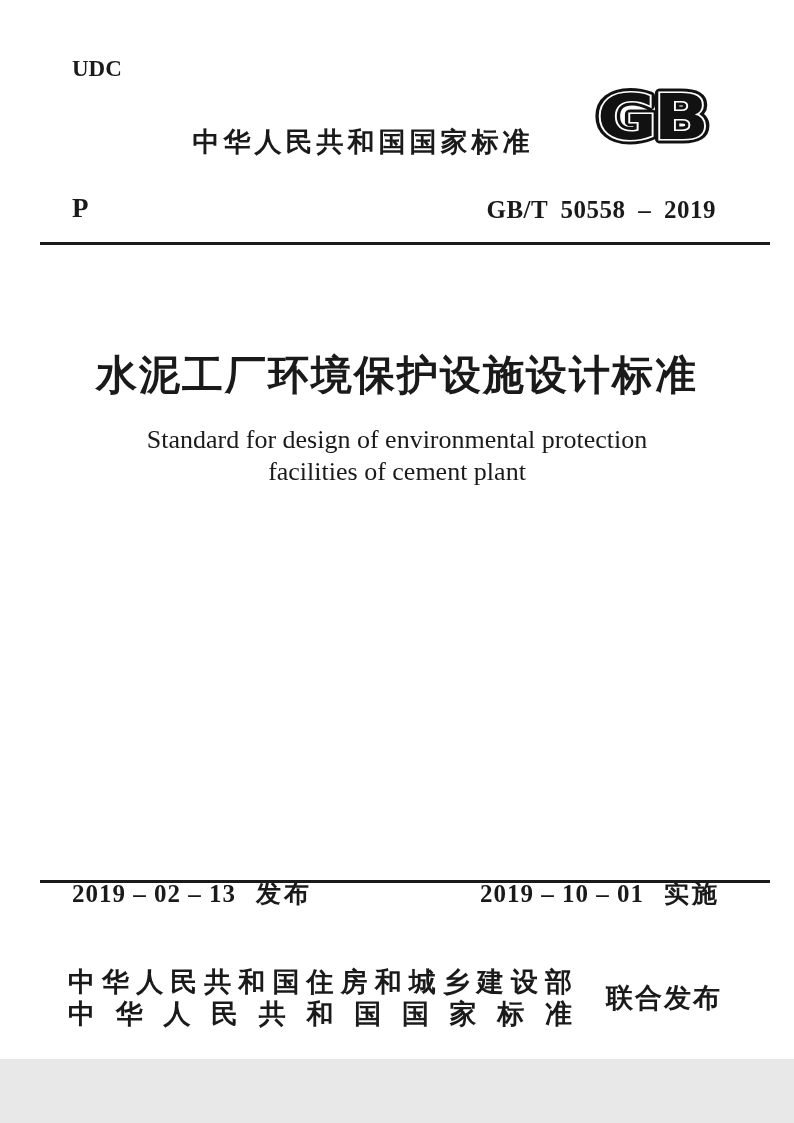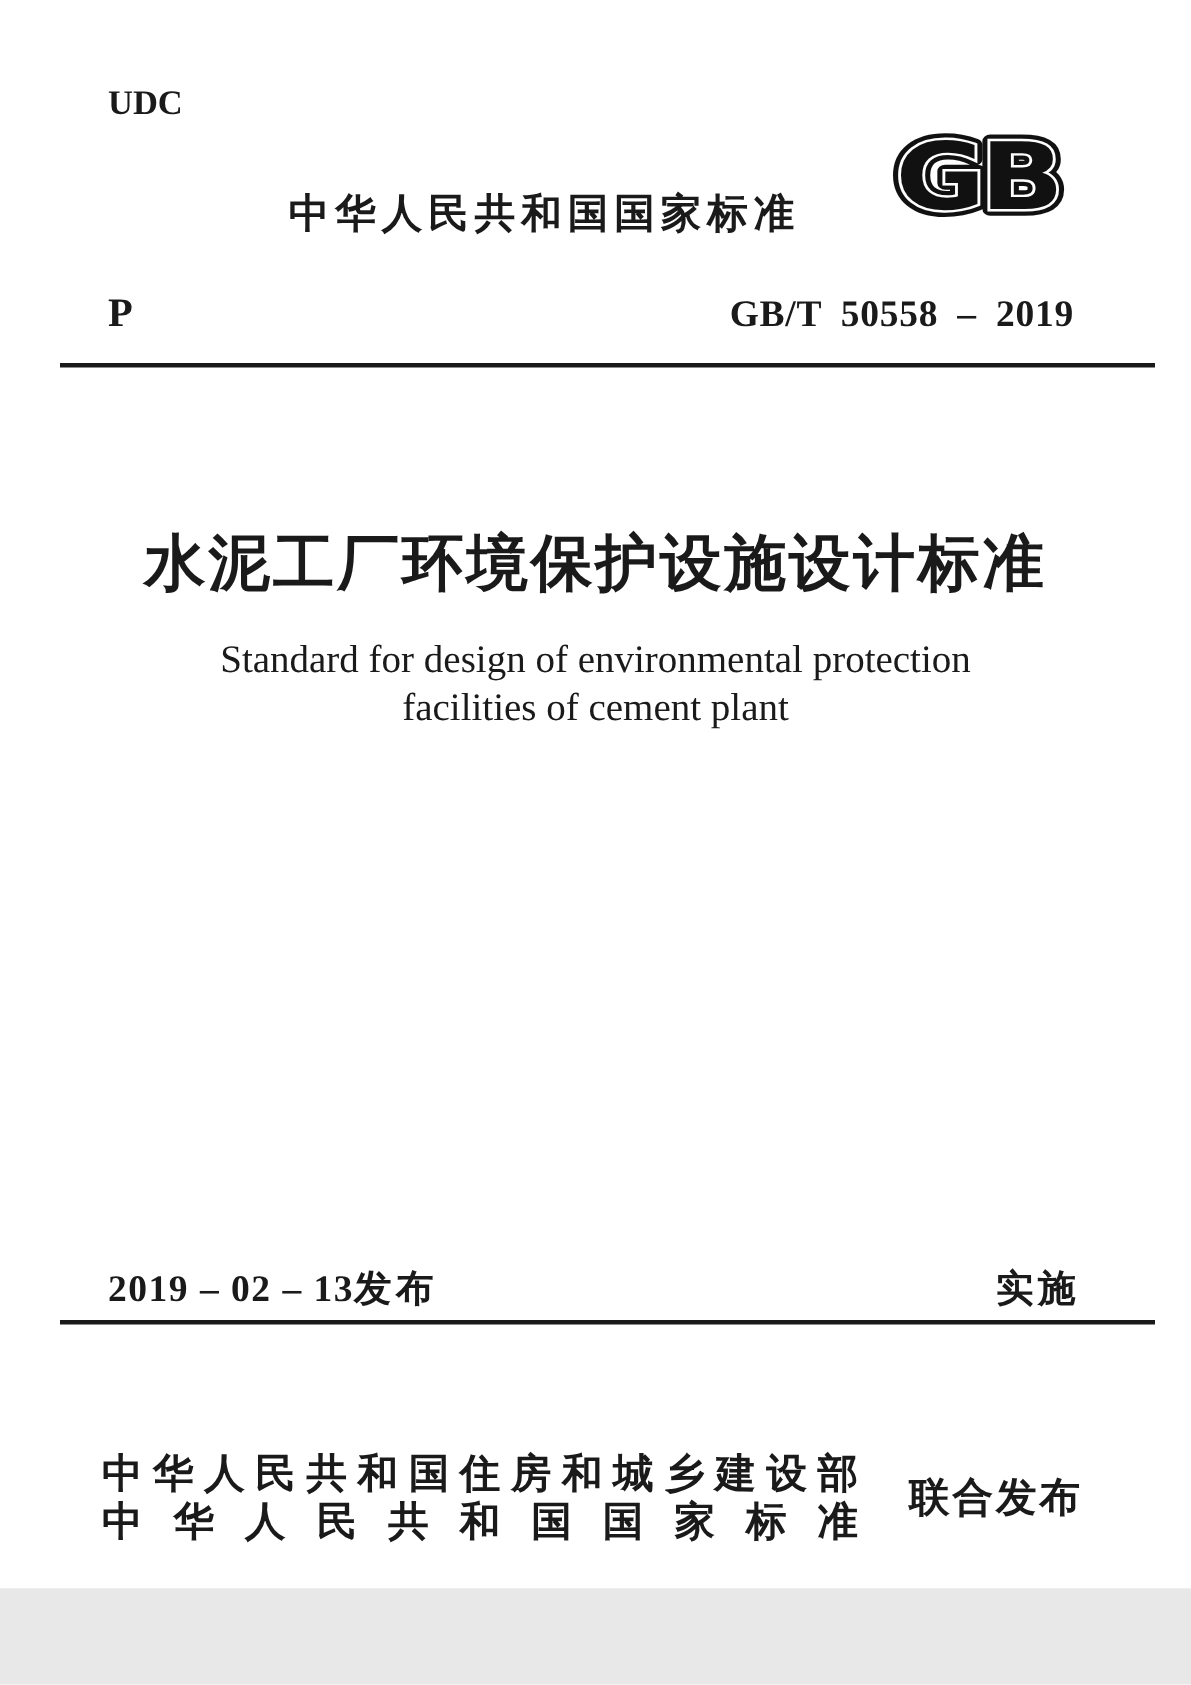--- a/index.html
+++ b/index.html
@@ -48,30 +48,30 @@
     font-weight: 700; font-size: 41px; letter-spacing: 2px;
   }
   .title-en {
     position: absolute; left: 0; top: 424px; width: 794px;
     text-align: center;
     font-family: "Liberation Serif", "DejaVu Serif", serif;
     font-size: 26px; line-height: 32px;
   }
 
   .dates-row {
-    position: absolute; left: 72px; right: 74px; top: 842px;
+    position: absolute; left: 72px; right: 74px; top: 877px;
     display: flex; justify-content: space-between; align-items: baseline;
   }
   .date-group { display: flex; align-items: baseline; }
   .date-num {
     font-family: "Liberation Serif", "DejaVu Serif", serif;
     font-weight: bold; font-size: 25px; letter-spacing: 1px;
   }
   .date-label {
-    font-weight: bold; font-size: 25px; margin-left: 0; letter-spacing: 3px;
+    font-weight: bold; font-size: 25px; margin-left: 20px; letter-spacing: 3px;
   }
 
   .publisher-row {
     position: absolute; left: 68px; right: 72px; top: 946px;
     display: flex; justify-content: space-between; align-items: center; margin-top: 20px;
   }
   .publisher-lines { width: 504px; }
   .pub-line {
     font-weight: bold; font-size: 27px; line-height: 32px;
     text-align: justify; text-align-last: justify;
@@ -109,20 +109,21 @@
     <div>Standard for design of environmental protection</div>
     <div>facilities of cement plant</div>
   </div>
 
   <div class="dates-row">
     <div class="date-group">
       <span class="date-num">2019 – 02 – 13</span>
       <span class="date-label sans">发布</span>
     </div>
     <div class="date-group">
+      <span class="date-num">2019 – 10 – 01</span>
       <span class="date-label sans">实施</span>
     </div>
   </div>
 
   <div class="rule rule-bottom"></div>
 
   <div class="publisher-row">
     <div class="publisher-lines">
       <div class="pub-line">中华人民共和国住房和城乡建设部</div>
       <div class="pub-line">中华人民共和国国家标准</div>

